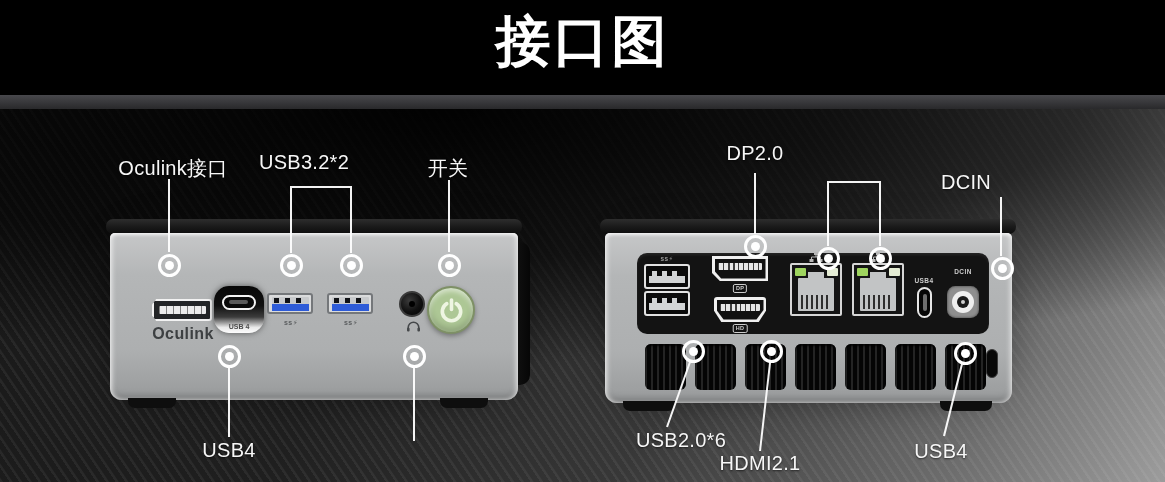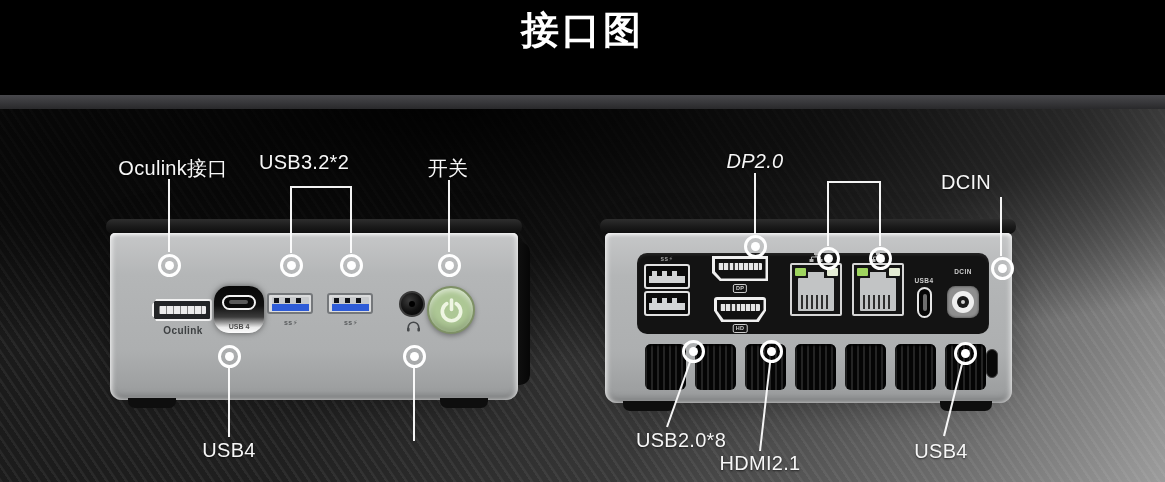--- a/index.html
+++ b/index.html
@@ -3,21 +3,21 @@
 <meta charset="utf-8">
 <style>
   html,body{margin:0;padding:0;background:#000;}
   .stage{position:relative;width:1165px;height:482px;overflow:hidden;background:#000;
          font-family:"Liberation Sans","DejaVu Sans",sans-serif;}
   .abs{position:absolute;}
 
   
   .title-bar{left:0;top:0;width:100%;height:95px;background:#000;}
   .page-title{left:0;top:6px;width:100%;text-align:center;color:#fff;
-              font-size:38px;font-weight:900;letter-spacing:3px;line-height:1.3;}
+              font-size:55px;font-weight:900;letter-spacing:3px;line-height:1.3;}
   .divider-bar{left:0;top:95px;width:100%;height:14px;
                background:linear-gradient(180deg,#48484c 0%,#3a3a3d 45%,#29292b 100%);}
 
   
   .main-bg{left:0;top:109px;width:100%;height:373px;
     background:
       radial-gradient(130% 95% at 38% 0%, rgba(0,0,0,.95) 0%, rgba(0,0,0,.6) 42%, rgba(0,0,0,0) 72%),
       repeating-linear-gradient(56deg, rgba(255,255,255,.06) 0px, rgba(255,255,255,.06) 2px, rgba(255,255,255,0) 3px, rgba(255,255,255,0) 8px),
       linear-gradient(118deg,#191919 0%,#1f1f1f 34%,#383838 60%,#6d6d6d 84%,#9c9c9c 100%);}
 
@@ -41,21 +41,21 @@
   .marker{width:23px;height:23px;margin:-11.5px 0 0 -11.5px;border:3.5px solid #fff;
           border-radius:50%;box-sizing:border-box;display:flex;align-items:center;justify-content:center;}
   .marker-dot{width:9px;height:9px;border-radius:50%;background:#fff;}
 
   
   .oculink{width:60px;height:22px;border:2.5px solid #f2f2f2;border-radius:3px;background:#232527;
            box-sizing:border-box;clip-path:polygon(7% 0,100% 0,100% 100%,7% 100%,0 75%,0 25%);}
   .oculink-slat{position:absolute;left:5px;right:4px;top:4.5px;height:8px;background:#ececec;
            border-radius:1px;
            background-image:repeating-linear-gradient(90deg,rgba(40,40,40,.55) 0 1.5px,rgba(0,0,0,0) 1.5px 7px);}
-  .port-print{transform:translateX(-50%);font-size:10px;font-weight:700;color:#3d4042;letter-spacing:.4px;}
+  .port-print{transform:translateX(-50%);font-size:16px;font-weight:700;color:#3d4042;letter-spacing:.4px;}
   .usb4-blob{width:50px;height:47px;border-radius:15px;
              background:linear-gradient(180deg,#070707 0%,#101010 42%,#3c3c3c 66%,#e9e9e9 88%,#fdfdfd 100%);
              box-shadow:0 0 6px rgba(0,0,0,.5);}
   .usbc-pill{position:absolute;left:8px;top:9px;width:34px;height:15px;border:2.5px solid #f4f4f4;
              border-radius:8px;background:#0a0a0a;box-sizing:border-box;}
   .usbc-tab{position:absolute;left:5px;top:3px;width:19px;height:4px;background:#5a5a5a;border-radius:2px;}
   .usb4-print{position:absolute;left:0;width:100%;bottom:3px;text-align:center;
               font-size:7px;font-weight:700;color:#4c4c4c;}
   .usba-front{width:46px;height:21px;border:2px solid #74777a;border-radius:3px;
               background:#dadbdc;box-sizing:border-box;}
@@ -173,23 +173,23 @@
     <div class="abs power-btn" style="left:427px;top:286px;">
       <svg width="27" height="27" viewBox="0 0 27 27">
         <path d="M8.8,6.6 A9.2,9.2 0 1 0 18.2,6.6" fill="none" stroke="#eef5e2" stroke-width="3.6" stroke-linecap="round"></path>
         <line x1="13.5" y1="3" x2="13.5" y2="12.5" stroke="#eef5e2" stroke-width="3.6" stroke-linecap="round"></line>
       </svg>
     </div>
   </div>
 
   <div class="abs" style="inset:0;">
 
-    <div class="abs callout-label" style="left:755px;top:150px;font-style:italic;">DP2.0</div>
+    <div class="abs callout-label" style="left:755px;top:142px;">DP2.0</div>
     <div class="abs callout-label" style="left:966px;top:171px;">DCIN</div>
-    <div class="abs callout-label" style="left:681px;top:429px;">USB2.0*8</div>
+    <div class="abs callout-label" style="left:681px;top:429px;">USB2.0*6</div>
     <div class="abs callout-label" style="left:760px;top:452px;">HDMI2.1</div>
     <div class="abs callout-label" style="left:941px;top:440px;">USB4</div>
 
     <div class="abs dev-shadow" style="left:620px;top:242px;width:380px;height:150px;"></div>
     <div class="abs lid" style="left:600px;top:219px;width:416px;height:15px;"></div>
     <div class="abs body" style="left:605px;top:233px;width:407px;height:170px;"></div>
     <div class="abs foot" style="left:623px;top:401px;width:52px;height:10px;"></div>
     <div class="abs foot" style="left:940px;top:401px;width:52px;height:10px;"></div>
 
     <div class="abs rear-panel" style="left:637px;top:253px;"></div>

